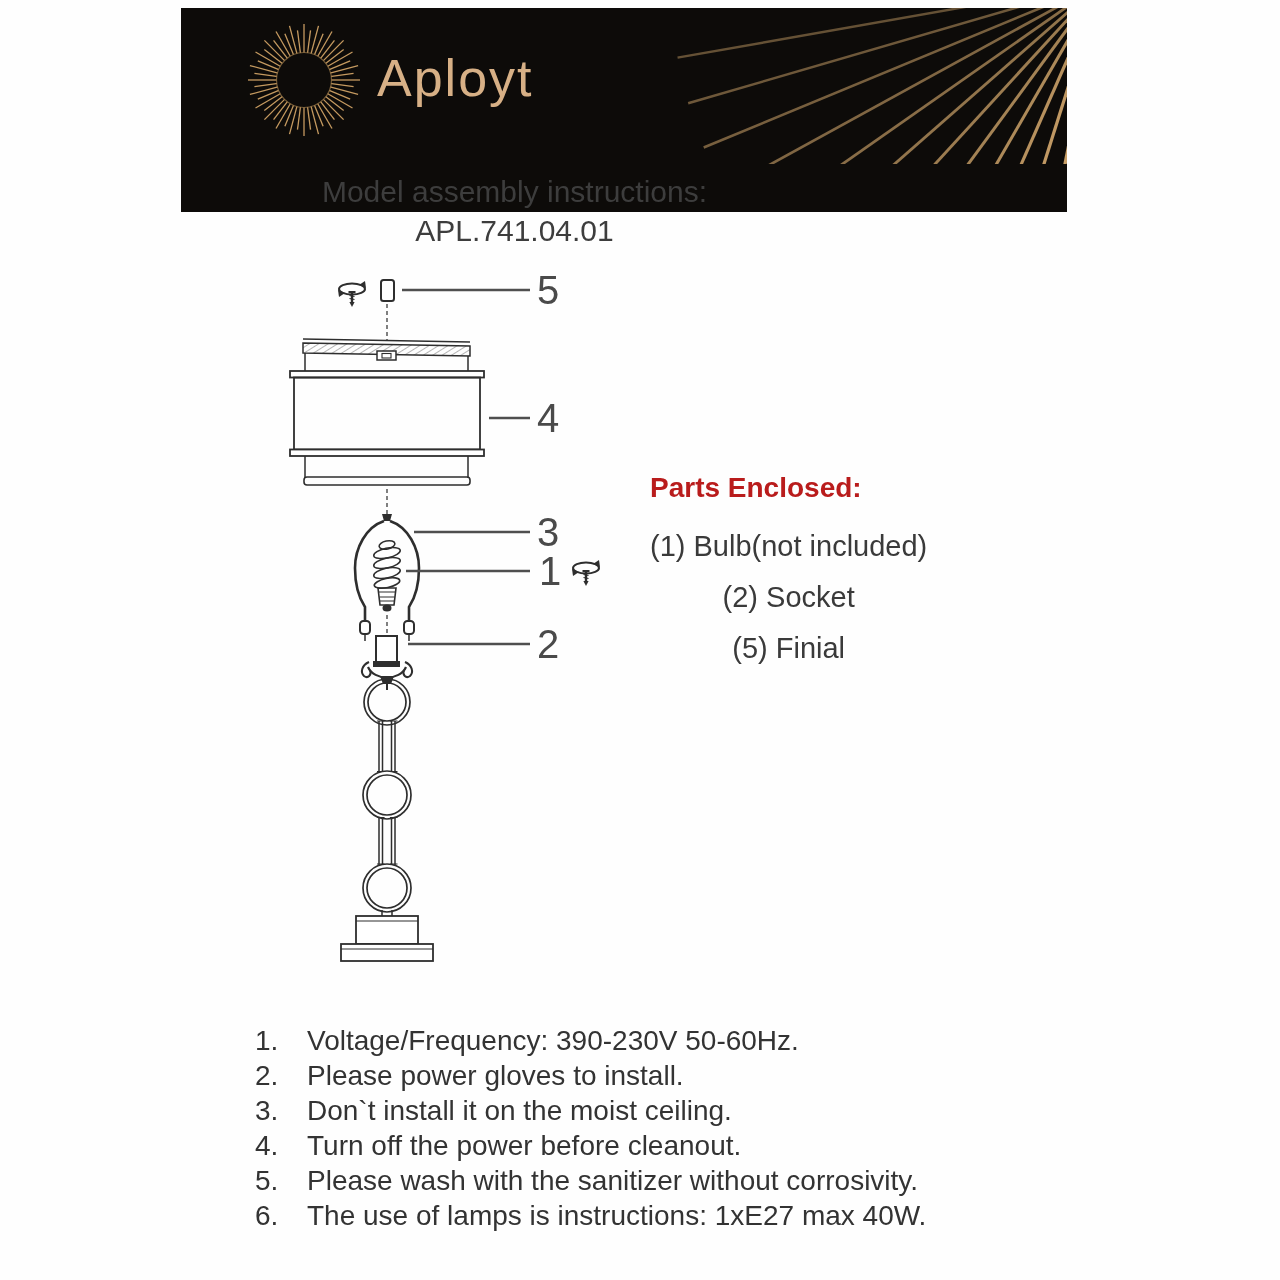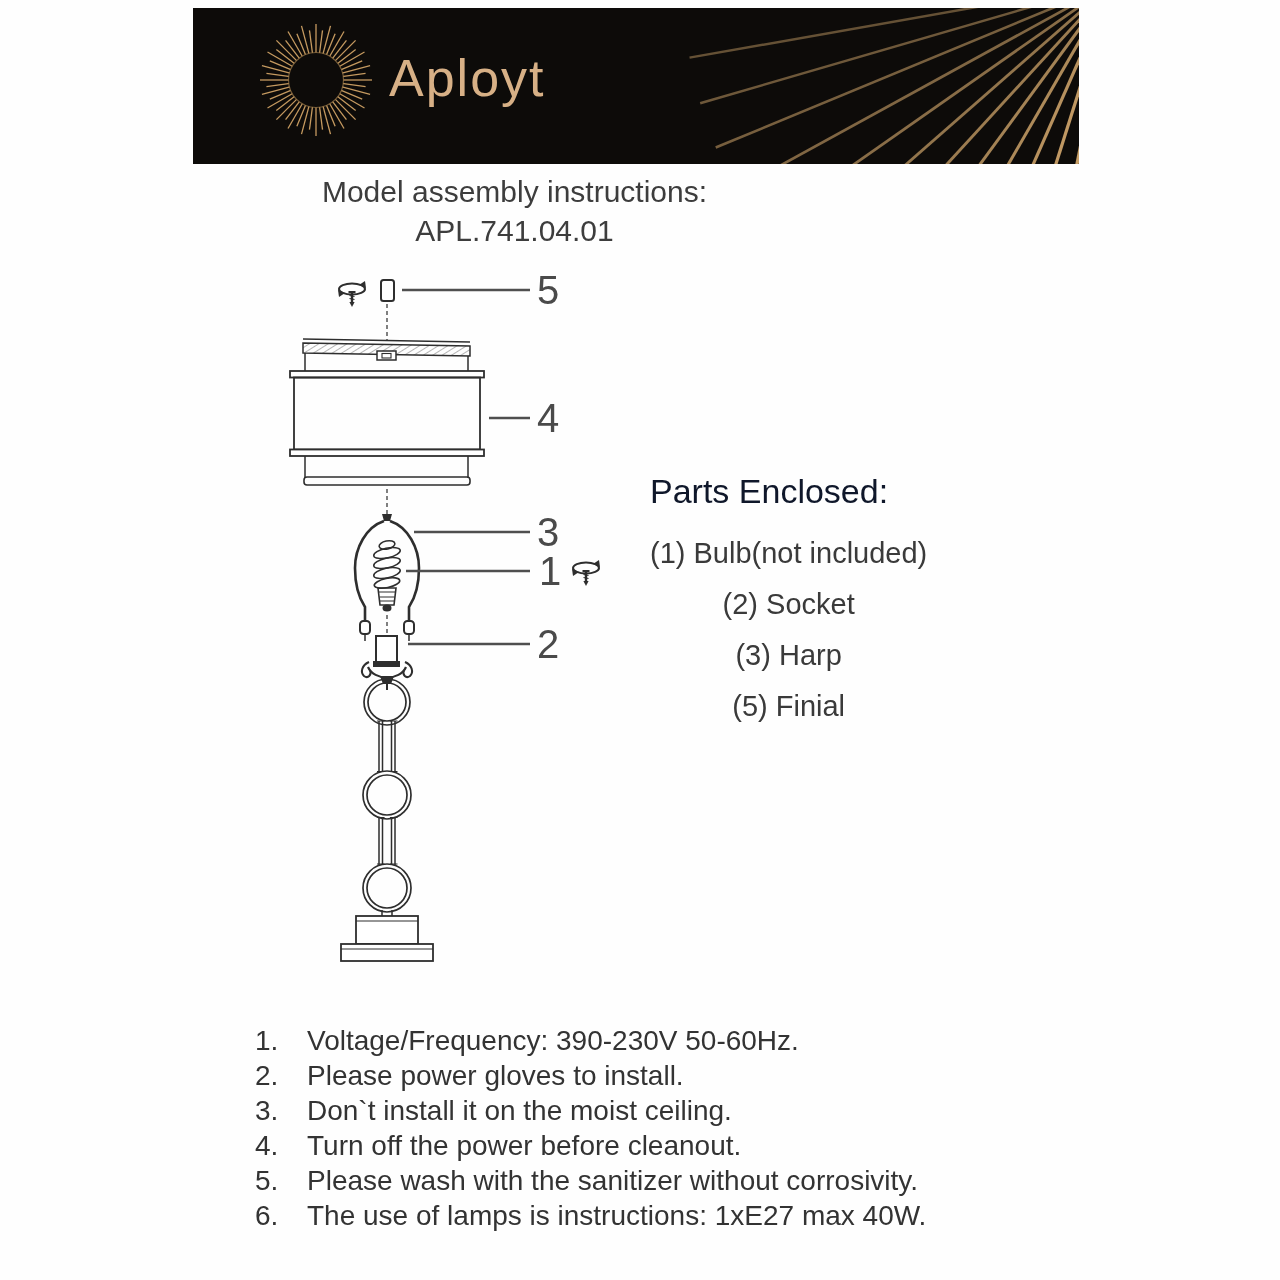--- a/index.html
+++ b/index.html
@@ -7,21 +7,21 @@
     width:1280px; height:1280px;
     background:#ffffff;
     font-family:"Liberation Sans", sans-serif;
     position:relative;
     overflow:hidden;
   }
   .page { position:absolute; inset:0; background:#fefefe; }
 
   
   #header {
-    position:absolute; left:193px; top:8px; width:886px; height:156px;
+    position:absolute; left:181px; top:8px; width:886px; height:204px;
     background:#0d0b09; overflow:hidden;
   }
   #header-art { position:absolute; left:0; top:0; }
   #brand-name {
     position:absolute; left:196px; top:40px;
     font-size:52px; font-weight:400; letter-spacing:2px;
     color:#d7b086;
   }
 
   
@@ -34,21 +34,21 @@
   
   #diagram { position:absolute; left:285px; top:260px; }
   .draw { stroke:#2e2e2e; fill:none; }
   .leader { stroke:#4f4f4f; stroke-width:2.4; fill:none; }
   .dashline { stroke:#4a4a4a; stroke-width:1.4; stroke-dasharray:4 3; fill:none; }
   .callout { font-family:"Liberation Sans",sans-serif; font-size:40px; font-weight:300; fill:#4a4a4a; }
   .darkfill { fill:#2e2e2e; stroke:none; }
 
   
   #parts { position:absolute; left:650px; top:472px; }
-  #parts-heading { font-size:34px; font-weight:normal; color:#0f172a; }
+  #parts-heading { font-size:28px; font-weight:bold; color:#b91c1c; }
   .part-item { font-size:29px; color:#3a3a3a; line-height:51px; }
   #parts-items { margin-top:17px;text-align:center; }
 
   
   #instructions { position:absolute; left:255px; top:1023px; width:900px; }
   .instr-row { display:flex; line-height:35px; font-size:28px; color:#333333; }
   .instr-num { width:52px; flex:0 0 52px; }
   .instr-text { flex:1; }
 </style>
 </head>
@@ -236,21 +236,20 @@
     <text class="callout" x="537" y="658">2</text>
 
     <use href="#rot-screw" transform="translate(586,568)"></use>
   </svg>
 
   <div id="parts">
     <div id="parts-heading">Parts Enclosed:</div>
     <div id="parts-items">
       <div class="part-item">(1) Bulb(not included)</div>
       <div class="part-item">(2) Socket</div>
-      <div class="part-item">(3) Harp</div>
       <div class="part-item">(5) Finial</div>
     </div>
   </div>
 
   <div id="instructions">
     <div class="instr-row">
       <span class="instr-num">1.</span>
       <span class="instr-text">Voltage/Frequency: 390-230V 50-60Hz.</span>
     </div>
     <div class="instr-row">

